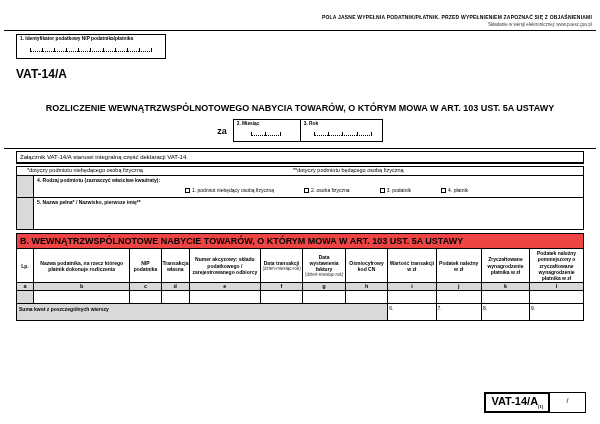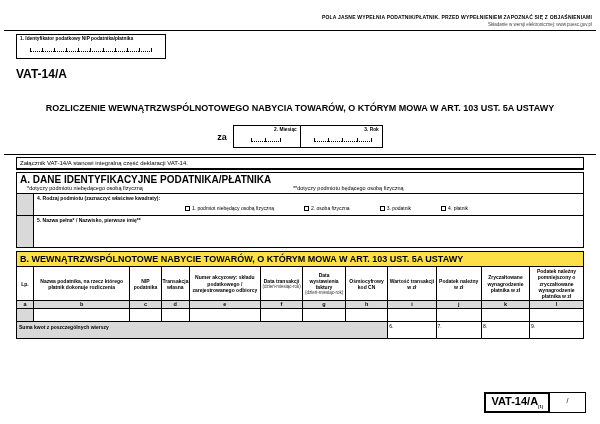--- a/index.html
+++ b/index.html
@@ -17,21 +17,21 @@
   .nip-box { margin:3px 0 0 16px; width:150px; height:25px; border:1.5px solid #000; padding:1px 3px; }
   .box-label { font-size:4.8px; font-weight:bold; }
   .ruler { display:flex; height:4px; margin-top:7px; }
   .ruler span { flex:1; border-left:1px solid #000; border-bottom:1px dotted #000; }
   .ruler span:last-child { border-right:1px solid #000; }
   .nip-ruler { width:122px; margin-left:10px; }
   
   .form-symbol { margin:8px 0 0 16px; font-size:12px; font-weight:bold; }
   .form-title { text-align:center; font-weight:bold; font-size:9px; margin-top:22px; }
   
-  .za-row { display:flex; justify-content:center; margin-top:12px;text-align:right; }
+  .za-row { display:flex; justify-content:center; margin-top:6px; }
   .za { font-size:9px; font-weight:bold; margin-right:6px; align-self:center; }
   .pbox { border:1.5px solid #000; height:23px; padding:1px 3px; }
   .pbox.month { width:68px; }
   .pbox.year  { width:82px; border-left:none; }
   .pbox .ruler { height:4px; margin-top:6px; }
   .month .ruler { width:30px; margin-left:14px; }
   .year  .ruler { width:58px; margin-left:10px; }
   .mid-rule { border-top:1px solid #000; margin:6px 4px 0 4px; }
   
   .attachment-bar { margin:2px 16px 0; border:1px solid #000; border-bottom:2px solid #000;
@@ -44,21 +44,21 @@
   .a-row { display:flex; border-top:1px solid #000; }
   .gray-col { width:17px; background:#d9d9d9; border-right:1px solid #000; }
   .row-content { flex:1; padding:1px 3px; }
   .field-label { font-size:5px; font-weight:bold; }
   .options { display:flex; padding:4px 0 3px 148px; gap:30px; font-size:5px; align-items:center; }
   .option { display:flex; align-items:center; white-space:nowrap; }
   .cbx { width:5px; height:5px; border:1px solid #000; display:inline-block; margin-right:2px; background:#fff; }
   .row5 .row-content { min-height:31px; }
   
   .sectionB { margin:3px 16px 0; }
-  .secB-title { border:1.5px solid #000; border-bottom:none; background:#fde047;
+  .secB-title { border:1.5px solid #000; border-bottom:none; background:#ef4444;
     font-size:9px; font-weight:bold; padding:2px 3px; }
   table { width:100%; border-collapse:collapse; table-layout:fixed; border:1.5px solid #000; }
   th, td { border:1px solid #000; }
   thead th { font-size:5px; font-weight:bold; padding:1px; text-align:center; vertical-align:middle; height:29px; line-height:1.25; }
   .sub { display:block; font-weight:normal; font-size:4.5px; color:#333; }
   .letters td { background:#d9d9d9; font-size:5.5px; font-weight:bold; text-align:center; padding:0; height:7px; line-height:7px; }
   .empty-row td { height:13px; background:#fff; }
   .empty-row td.lp { background:#d9d9d9; }
   .sum-row td { height:17px; vertical-align:top; }
   .sum-label { background:#d9d9d9; font-size:5px; font-weight:bold; text-align:left; padding:2px 2px; }
@@ -116,21 +116,20 @@
           <span></span>
           <span></span>
         </div>
     </div>
   </div>
 
   <div class="mid-rule"></div>
   <div class="attachment-bar">Załącznik VAT-14/A stanowi integralną część deklaracji VAT-14.</div>
 
   <div class="sectionA">
-    <div class="secA-title">A. DANE IDENTYFIKACYJNE PODATNIKA/PŁATNIKA</div>
     <div class="footnotes">
       <span>*dotyczy podmiotu niebędącego osobą fizyczną</span>
       <span class="footnote2">**dotyczy podmiotu będącego osobą fizyczną</span>
     </div>
     <div class="a-row row4">
       <div class="gray-col"></div>
       <div class="row-content">
         <div class="field-label">4. Rodzaj podmiotu (zaznaczyć właściwe kwadraty):</div>
         <div class="options">
           <span class="option">

